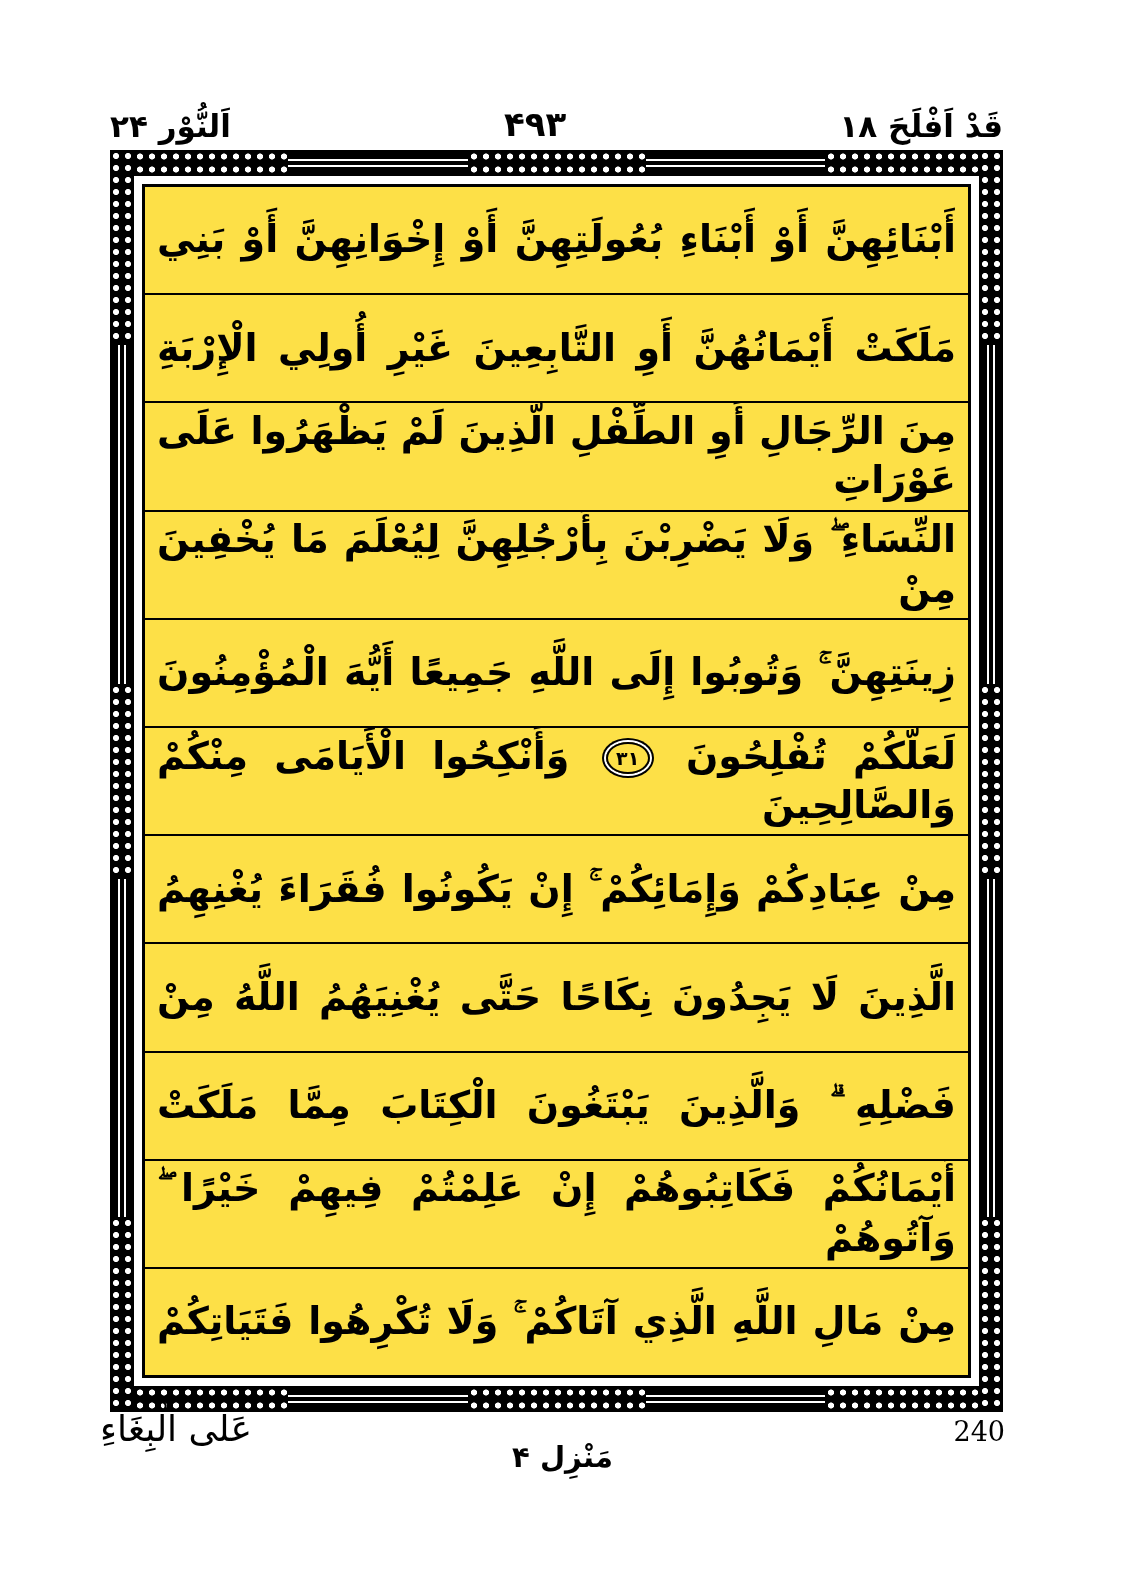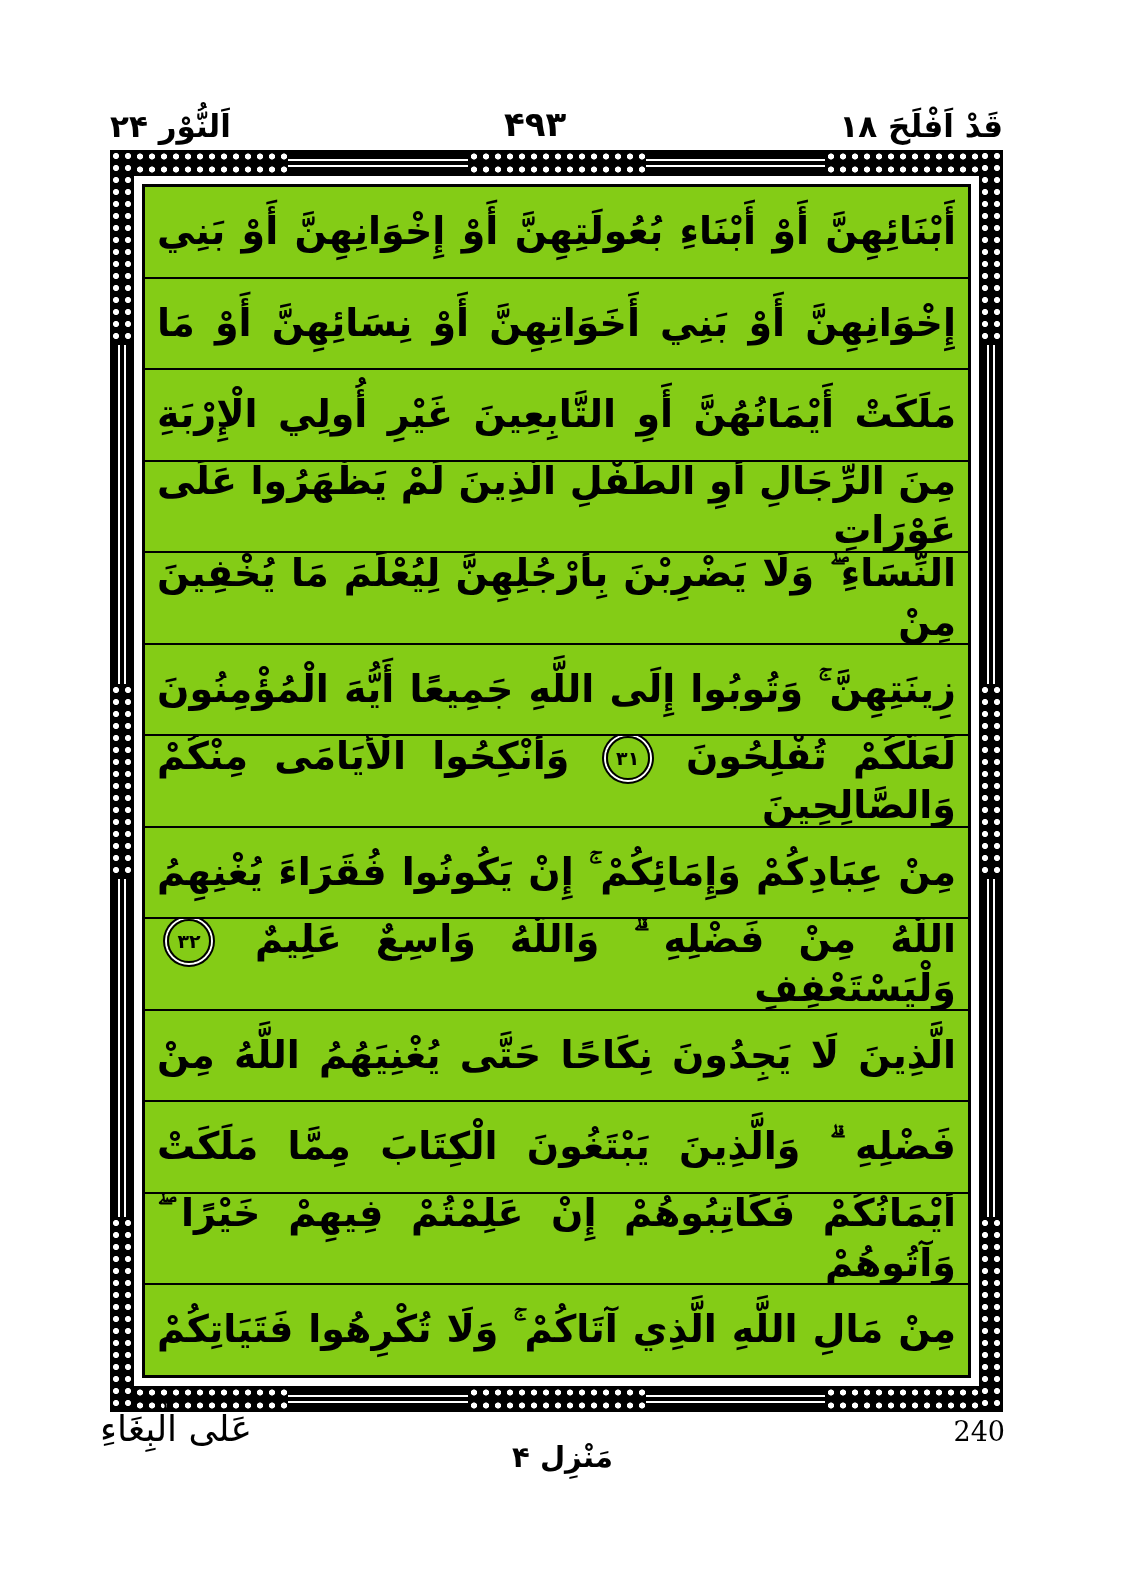--- a/index.html
+++ b/index.html
@@ -34,37 +34,37 @@
   }
   .band-top .curl, .band-bottom .curl { flex:0 0 178px; height:100%; }
   .band-left .curl, .band-right .curl { flex:0 0 195px; width:100%; background-size:12px 12px; }
 
   .rule-h { flex:1; height:8px; border-top:2.5px solid #fff; border-bottom:2.5px solid #fff; }
   .rule-v { flex:1; width:8px; border-left:2.5px solid #fff; border-right:2.5px solid #fff; }
 
   
   .text-box {
     position:absolute; left:32px; right:32px; top:34px; bottom:34px;
-    border:3px solid #000; background:#84cc16;
+    border:3px solid #000; background:#fde047;
     display:flex; flex-direction:column;
   }
   .row {
     flex:1 1 0; border-bottom:2.5px solid #000;
     display:flex; align-items:center; overflow:hidden; padding:0 12px;
   }
   .row:last-child { border-bottom:none; }
   .ayah {
     width:100%; direction:rtl; unicode-bidi:embed;
     font-weight:700; font-size:38px; line-height:1.3;
     text-align:justify; text-align-last:justify;
     white-space:normal;
   }
   .marker {
     display:inline-flex; align-items:center; justify-content:center;
-    width:44px; height:44px; border:2.5px solid #000; border-radius:50%;
+    width:44px; height:32px; border:2.5px solid #000; border-radius:50%;
     box-shadow:0 0 0 2px #fff, 0 0 0 4px #000;
     font-size:19px; font-weight:700; vertical-align:middle; margin:0 10px;
   }
 
   
   .footer-catchword {
     position:absolute; left:100px; top:1408px;
     direction:rtl; font-weight:400; font-size:36px;
   }
   .footer-manzil {
@@ -115,42 +115,36 @@
       <div class="curl"></div>
       <div class="rule-v"></div>
       <div class="curl"></div>
     </div>
 
     <div class="text-box" id="text-area">
         <div class="row">
           <p class="ayah" dir="rtl"><span>أَبْنَائِهِنَّ أَوْ أَبْنَاءِ بُعُولَتِهِنَّ أَوْ إِخْوَانِهِنَّ أَوْ بَنِي</span></p>
         </div>
         <div class="row">
-          <p class="ayah" dir="rtl"><span>إِخْوَانِهِنَّ أَوْ بَنِي أَخَوَاتِهِنَّ أَوْ نِسَائِهِنَّ أَوْ مَا</span></p>
-        </div>
-        <div class="row">
           <p class="ayah" dir="rtl"><span>مَلَكَتْ أَيْمَانُهُنَّ أَوِ التَّابِعِينَ غَيْرِ أُولِي الْإِرْبَةِ</span></p>
         </div>
         <div class="row">
           <p class="ayah" dir="rtl"><span>مِنَ الرِّجَالِ أَوِ الطِّفْلِ الَّذِينَ لَمْ يَظْهَرُوا عَلَى عَوْرَاتِ</span></p>
         </div>
         <div class="row">
           <p class="ayah" dir="rtl"><span>النِّسَاءِ ۖ وَلَا يَضْرِبْنَ بِأَرْجُلِهِنَّ لِيُعْلَمَ مَا يُخْفِينَ مِنْ</span></p>
         </div>
         <div class="row">
           <p class="ayah" dir="rtl"><span>زِينَتِهِنَّ ۚ وَتُوبُوا إِلَى اللَّهِ جَمِيعًا أَيُّهَ الْمُؤْمِنُونَ</span></p>
         </div>
         <div class="row">
           <p class="ayah" dir="rtl"><span>لَعَلَّكُمْ تُفْلِحُونَ</span> <span class="marker">۳۱</span> <span>وَأَنْكِحُوا الْأَيَامَى مِنْكُمْ وَالصَّالِحِينَ</span></p>
         </div>
         <div class="row">
           <p class="ayah" dir="rtl"><span>مِنْ عِبَادِكُمْ وَإِمَائِكُمْ ۚ إِنْ يَكُونُوا فُقَرَاءَ يُغْنِهِمُ</span></p>
-        </div>
-        <div class="row">
-          <p class="ayah" dir="rtl"><span>اللَّهُ مِنْ فَضْلِهِ ۗ وَاللَّهُ وَاسِعٌ عَلِيمٌ</span> <span class="marker">۳۲</span> <span>وَلْيَسْتَعْفِفِ</span></p>
         </div>
         <div class="row">
           <p class="ayah" dir="rtl"><span>الَّذِينَ لَا يَجِدُونَ نِكَاحًا حَتَّى يُغْنِيَهُمُ اللَّهُ مِنْ</span></p>
         </div>
         <div class="row">
           <p class="ayah" dir="rtl"><span>فَضْلِهِ ۗ وَالَّذِينَ يَبْتَغُونَ الْكِتَابَ مِمَّا مَلَكَتْ</span></p>
         </div>
         <div class="row">
           <p class="ayah" dir="rtl"><span>أَيْمَانُكُمْ فَكَاتِبُوهُمْ إِنْ عَلِمْتُمْ فِيهِمْ خَيْرًا ۖ وَآتُوهُمْ</span></p>
         </div>

